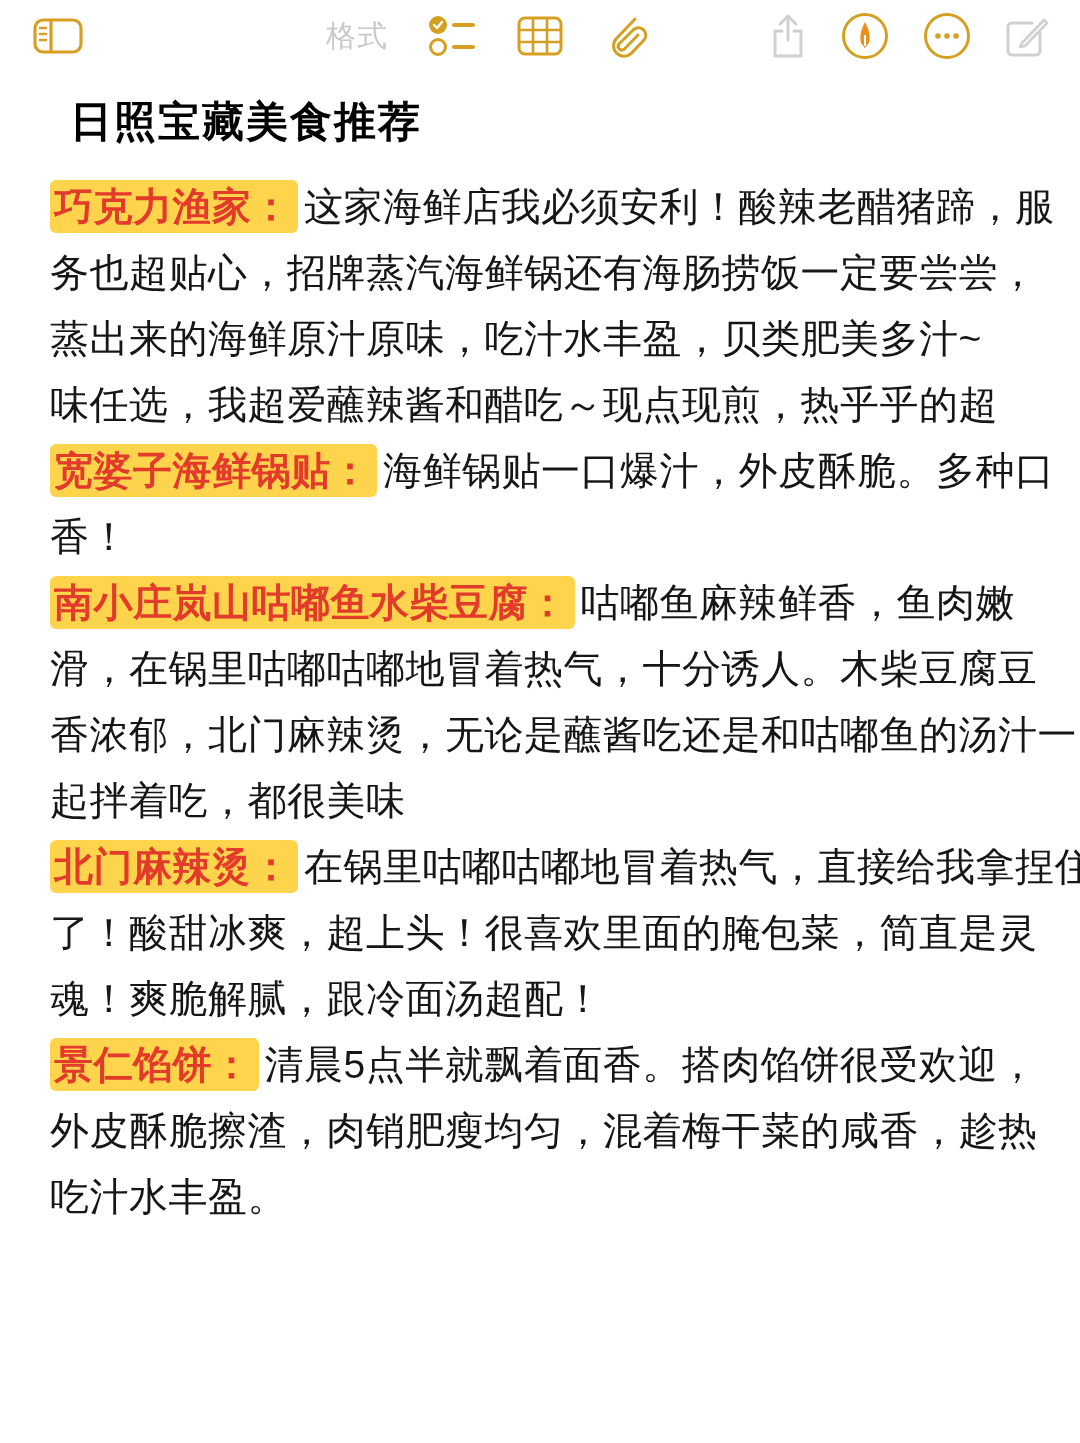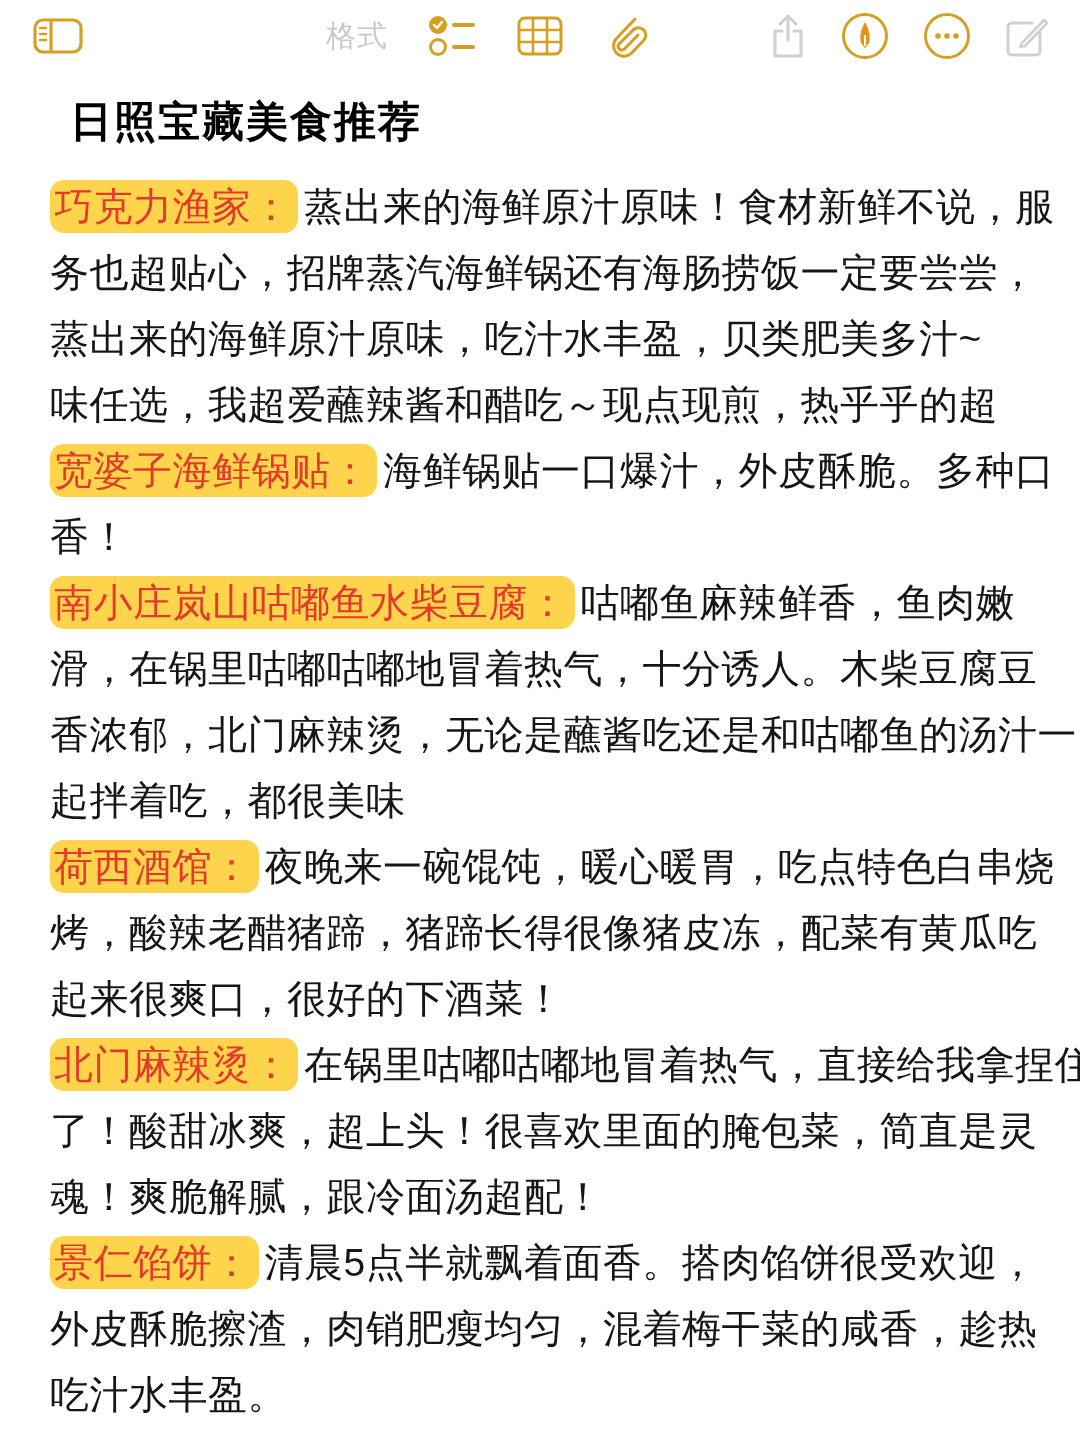--- a/index.html
+++ b/index.html
@@ -20,22 +20,22 @@
   .note-content{ padding:10px 30px 0 50px; }
   .note-title{
     font-size:42px; font-weight:bold; color:#000; letter-spacing:2px;
     margin:8px 0 20px 20px; line-height:64px;
   }
   .line{
     font-size:39px; line-height:66px; height:66px; white-space:nowrap;
     color:var(--ink); font-weight:500; letter-spacing:0.5px;
   }
   .label{
-    background:var(--hl); color:var(--red); font-weight:normal;
-    padding:5px 7px 5px 4px; border-radius:14px; margin-right:6px;
+    background:var(--hl); color:var(--red); font-weight:bold;
+    padding:5px 7px 5px 4px; border-radius:6px; margin-right:6px;
   }
 </style>
 </head>
 <body>
 
 <div class="toolbar">
   <div class="tb-left">
     <button class="icon-btn">
       <svg width="52" height="40" viewBox="0 0 52 40">
         <rect x="3" y="4" width="46" height="32" rx="8" fill="none" stroke="var(--accent)" stroke-width="3.2"></rect>
@@ -103,41 +103,36 @@
         <path d="M18 30 L40 7 L43 10 L21 33 L16 34 Z" fill="none" stroke="var(--gray-icon)" stroke-width="2.6" stroke-linejoin="round"></path>
       </svg>
     </button>
   </div>
 </div>
 
 <div class="note-content">
   <h1 class="note-title">日照宝藏美食推荐</h1>
   <div id="note-body">
       <div>
-        <div class="line"><span class="label">巧克力渔家：</span><span>蒸出来的海鲜原汁原味！食材新鲜不说，服</span></div>
+        <div class="line"><span class="label">巧克力渔家：</span><span>这家海鲜店我必须安利！酸辣老醋猪蹄，服</span></div>
         <div class="line">务也超贴心，招牌蒸汽海鲜锅还有海肠捞饭一定要尝尝，</div>
         <div class="line">蒸出来的海鲜原汁原味，吃汁水丰盈，贝类肥美多汁~</div>
       </div>
       <div>
         <div class="line">味任选，我超爱蘸辣酱和醋吃～现点现煎，热乎乎的超</div>
         <div class="line"><span class="label">宽婆子海鲜锅贴：</span><span>海鲜锅贴一口爆汁，外皮酥脆。多种口</span></div>
         <div class="line">香！</div>
       </div>
       <div>
         <div class="line"><span class="label">南小庄岚山咕嘟鱼水柴豆腐：</span><span>咕嘟鱼麻辣鲜香，鱼肉嫩</span></div>
         <div class="line">滑，在锅里咕嘟咕嘟地冒着热气，十分诱人。木柴豆腐豆</div>
         <div class="line">香浓郁，北门麻辣烫，无论是蘸酱吃还是和咕嘟鱼的汤汁一</div>
         <div class="line">起拌着吃，都很美味</div>
       </div>
       <div>
-        <div class="line"><span class="label">荷西酒馆：</span><span>夜晚来一碗馄饨，暖心暖胃，吃点特色白串烧</span></div>
-        <div class="line">烤，酸辣老醋猪蹄，猪蹄长得很像猪皮冻，配菜有黄瓜吃</div>
-        <div class="line">起来很爽口，很好的下酒菜！</div>
-      </div>
-      <div>
         <div class="line"><span class="label">北门麻辣烫：</span><span>在锅里咕嘟咕嘟地冒着热气，直接给我拿捏住</span></div>
         <div class="line">了！酸甜冰爽，超上头！很喜欢里面的腌包菜，简直是灵</div>
         <div class="line">魂！爽脆解腻，跟冷面汤超配！</div>
       </div>
       <div>
         <div class="line"><span class="label">景仁馅饼：</span><span>清晨5点半就飘着面香。搭肉馅饼很受欢迎，</span></div>
         <div class="line">外皮酥脆擦渣，肉销肥瘦均匀，混着梅干菜的咸香，趁热</div>
         <div class="line">吃汁水丰盈。</div>
       </div>
     </div>

